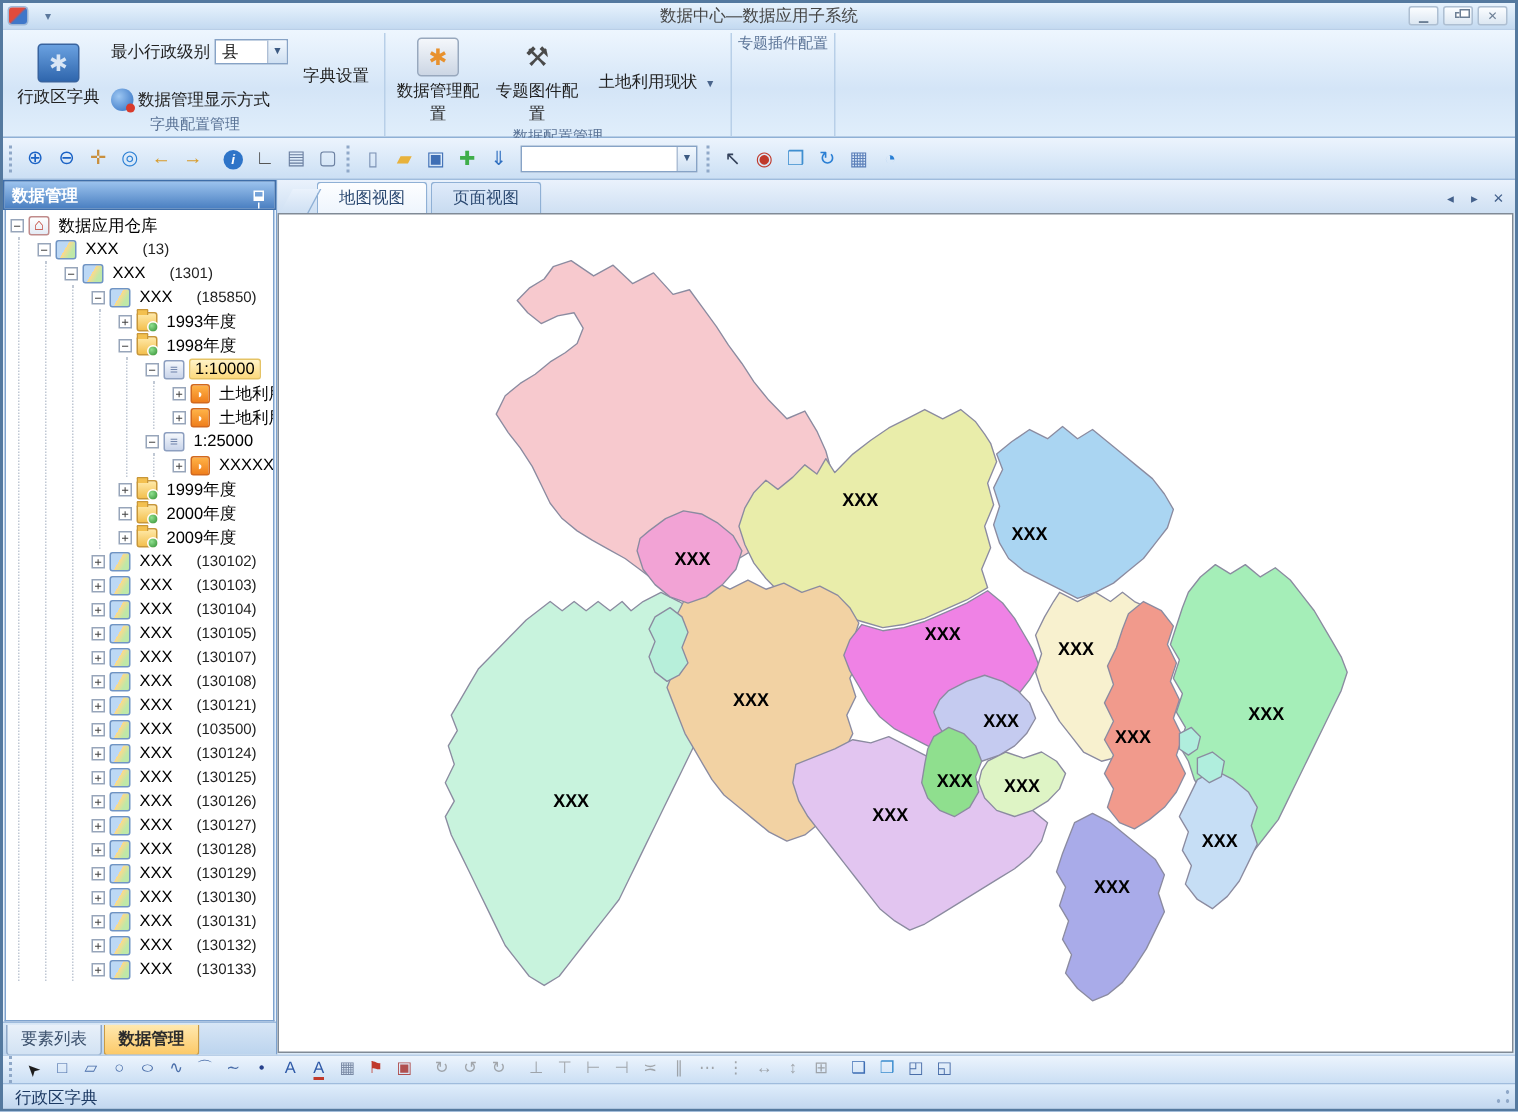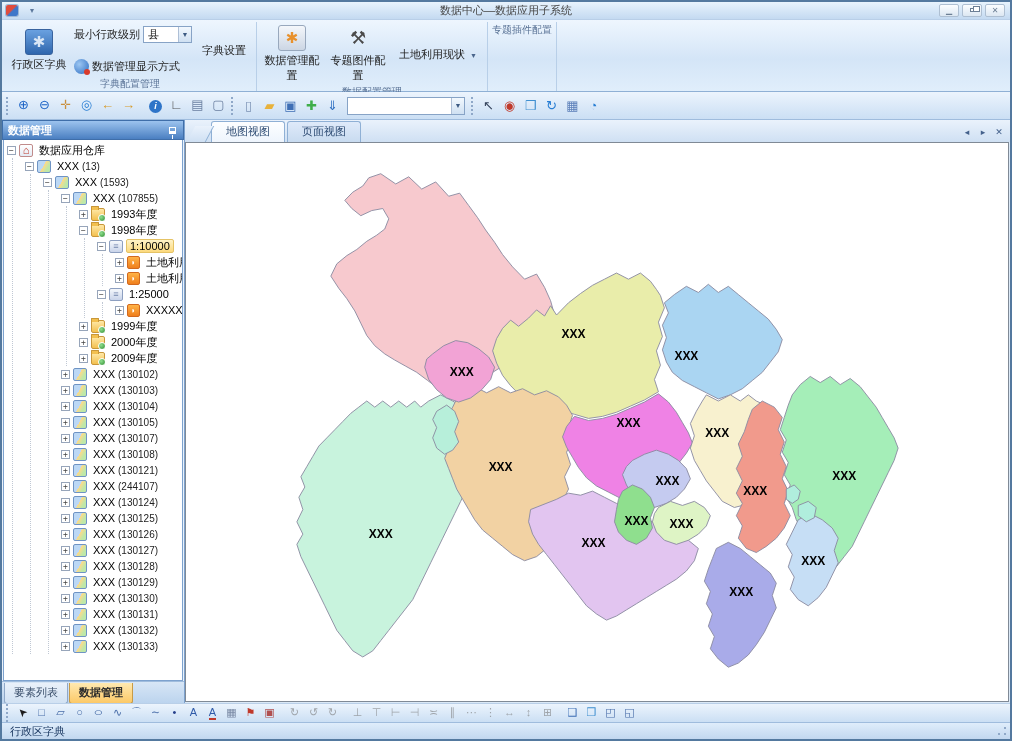--- a/index.html
+++ b/index.html
@@ -65,21 +65,21 @@
   .exp{width:9px;height:9px;flex:none;border:1px solid #97a5ba;background:#fff;color:#444;font:8px/7px "DejaVu Sans Mono",monospace;text-align:center;margin-right:3px}
   .ti{width:14px;height:13px;flex:none;display:inline-flex;align-items:center;justify-content:center;margin-right:3px;border-radius:2px;position:relative;font-size:9px}
   .ti-home{background:linear-gradient(#fff,#e4ebf5);border:1px solid #c08b8b;color:#c0392b;font-size:11px}
   .ti-region{background:linear-gradient(120deg,#bcd8f5 45%,#ffd98a 45%,#bfe8a8 75%);border:1px solid #6f94c4}
   .ti-folder{background:linear-gradient(#ffe9a8,#f3c04f);border:1px solid #c8973a}
   .ti-folder::before{content:"";position:absolute;left:-1px;top:-3px;width:6px;height:3px;background:#f3c04f;border:1px solid #c8973a;border-bottom:none;border-radius:1px 1px 0 0}
   .ti-folder::after{content:"";position:absolute;right:-2px;bottom:-2px;width:6px;height:6px;border-radius:50%;background:radial-gradient(circle at 35% 35%,#8fe08f,#2e8b2e);border:1px solid #fff}
   .ti-scale{background:linear-gradient(#f5f8fc,#c9d4ea);border:1px solid #8d9fc0;color:#7286ad}
   .ti-layer{width:13px;background:linear-gradient(#ffb347,#ef7f1d);border:1px solid #d2691e;color:#fff;font-size:8px;font-weight:bold}
   .n-main{color:#000}
-  .n-suffix{color:#222;font-size:10px;margin-left:3px}
+  .n-suffix{color:#222;font-size:10px;margin-left:16px}
   .trow.sel .label-wrap{background:linear-gradient(#fff3c8,#fcd97d);border:1px solid #e5c365;border-radius:2px;padding:0 3px}
   .label-wrap{display:flex;align-items:flex-end;padding:0 3px}
   .sp-tabs{height:22px;flex:none;display:flex;align-items:flex-start;background:linear-gradient(#d7e6f6,#bcd4ee);padding:1px 2px 0;gap:1px;border-top:1px solid #9fbcdd}
   .sp-tab{padding:2px 9px 3px;border:1px solid #8fa8c8;border-top:none;border-radius:0 0 3px 3px;background:linear-gradient(#e9f1fa,#d2e2f3);color:#3a4f6b}
   .sp-tab.active{background:linear-gradient(#ffe9b0,#fcc968);border-color:#c89b46;color:#2c2c2c;font-weight:bold}
   .docarea{flex:1;display:flex;flex-direction:column;min-width:0;background:#dbe9f7}
   .doctabs{height:22px;flex:none;display:flex;align-items:flex-end;background:linear-gradient(#eaf2fc,#cfe0f3);padding-left:26px;gap:2px;position:relative}
   .doctabs::before{content:"";position:absolute;left:6px;bottom:0;width:18px;height:16px;background:linear-gradient(#eaf2fc,#cfe0f3);border-right:1px solid #8fb0d5;transform:skewX(-28deg)}
   .doctab{padding:2px 14px 3px;border:1px solid #8fb0d5;border-bottom:none;border-radius:3px 3px 0 0;background:linear-gradient(#dfeafa,#c8dbf0);color:#2c4a72}
   .doctab.active{background:linear-gradient(#fdfeff,#eef5fd);font-weight:normal}
@@ -248,31 +248,31 @@
                       <span class="n-suffix">(13)</span>
                     </span>
                   </div>
                   <ul>
                     <li>
                       <div class="trow">
                         <span class="exp">−</span>
                         <span class="ti ti-region"></span>
                         <span class="label-wrap">
                           <span class="n-main">XXX</span>
-                          <span class="n-suffix">(1593)</span>
+                          <span class="n-suffix">(1301)</span>
                         </span>
                       </div>
                       <ul>
                         <li>
                           <div class="trow">
                             <span class="exp">−</span>
                             <span class="ti ti-region"></span>
                             <span class="label-wrap">
                               <span class="n-main">XXX</span>
-                              <span class="n-suffix">(107855)</span>
+                              <span class="n-suffix">(185850)</span>
                             </span>
                           </div>
                           <ul>
                             <li>
                               <div class="trow">
                                 <span class="exp">+</span>
                                 <span class="ti ti-folder"></span>
                                 <span class="label-wrap">
                                   <span class="n-main">1993年度</span>
                                 </span>
@@ -436,21 +436,21 @@
                               <span class="n-suffix">(130121)</span>
                             </span>
                           </div>
                         </li>
                         <li>
                           <div class="trow">
                             <span class="exp">+</span>
                             <span class="ti ti-region"></span>
                             <span class="label-wrap">
                               <span class="n-main">XXX</span>
-                              <span class="n-suffix">(244107)</span>
+                              <span class="n-suffix">(103500)</span>
                             </span>
                           </div>
                         </li>
                         <li>
                           <div class="trow">
                             <span class="exp">+</span>
                             <span class="ti ti-region"></span>
                             <span class="label-wrap">
                               <span class="n-main">XXX</span>
                               <span class="n-suffix">(130124)</span>

